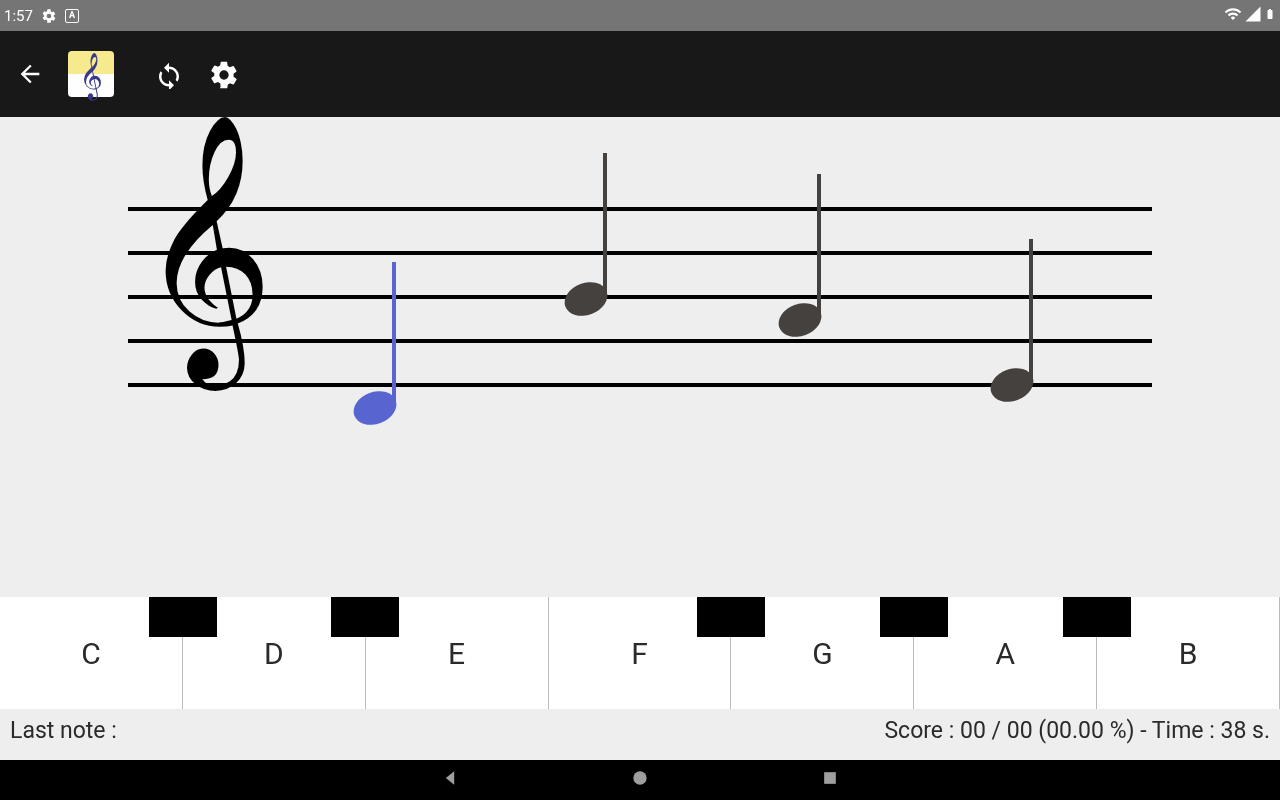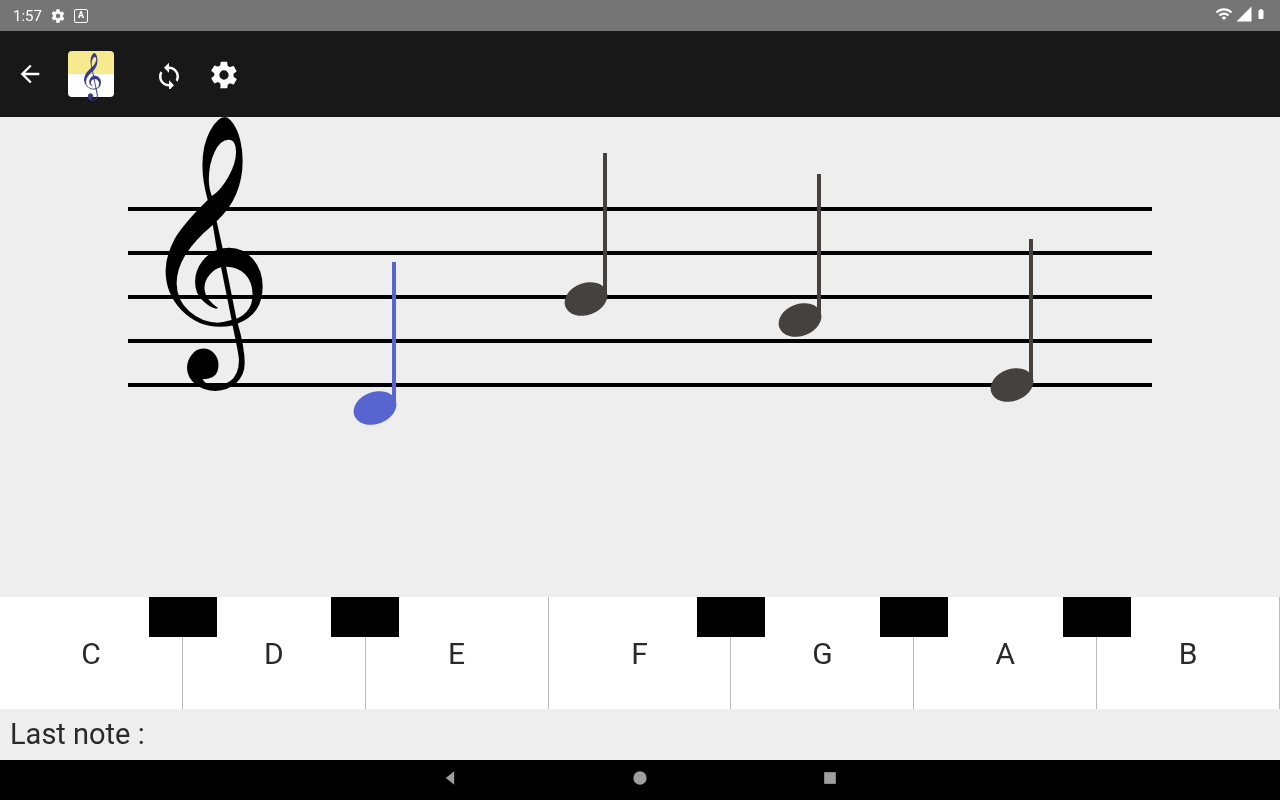--- a/index.html
+++ b/index.html
@@ -4,21 +4,21 @@
 <style>
   * { box-sizing: border-box; margin: 0; padding: 0; }
   html, body { width: 1280px; height: 800px; font-family: Roboto, Arial, sans-serif; overflow: hidden; background: #eee; }
   
   .status-bar {
     height: 31px;
     background: #757575;
     display: flex;
     justify-content: space-between;
     align-items: center;
-    padding: 0 13px;
+    padding: 0 4px;
     color: #fff;
     font-size: 15px;
   }
   .status-left { display: flex; align-items: center; gap: 8px; }
   .status-right { display: flex; align-items: center; gap: 2px; }
   .status-icon { width: 16px; height: 16px; display: inline-flex; align-items: center; justify-content: center; }
   
   .app-bar {
     height: 86px;
     background: #181818;
@@ -115,21 +115,21 @@
     cursor: pointer;
   }
   
   .status-row {
     position: absolute;
     left: 0; right: 0;
     top: 600px;
     display: flex;
     justify-content: space-between;
     padding: 0 10px;
-    font-size: 29px;
+    font-size: 23px;
     color: #2a2a2a;
   }
   
   .nav-bar {
     position: absolute;
     left: 0; right: 0; bottom: 0;
     height: 40px;
     background: #000;
     display: flex;
     align-items: center;
@@ -245,20 +245,21 @@
 
     <div class="black-key" style="left:149px"></div>
     <div class="black-key" style="left:331px"></div>
     <div class="black-key" style="left:697px"></div>
     <div class="black-key" style="left:880px"></div>
     <div class="black-key" style="left:1063px"></div>
   </div>
 
   <div class="status-row">
     <span>Last note :</span>
+    <span>Score :  00 / 00 (00.00 %)  - Time :  38  s.</span>
   </div>
 
 </div>
 
 <div class="nav-bar">
   <span>
     <svg class="nav-icon" viewBox="0 0 24 24">
         <path d="M17 4l-10 8 10 8z"></path>
       </svg>
   </span>

